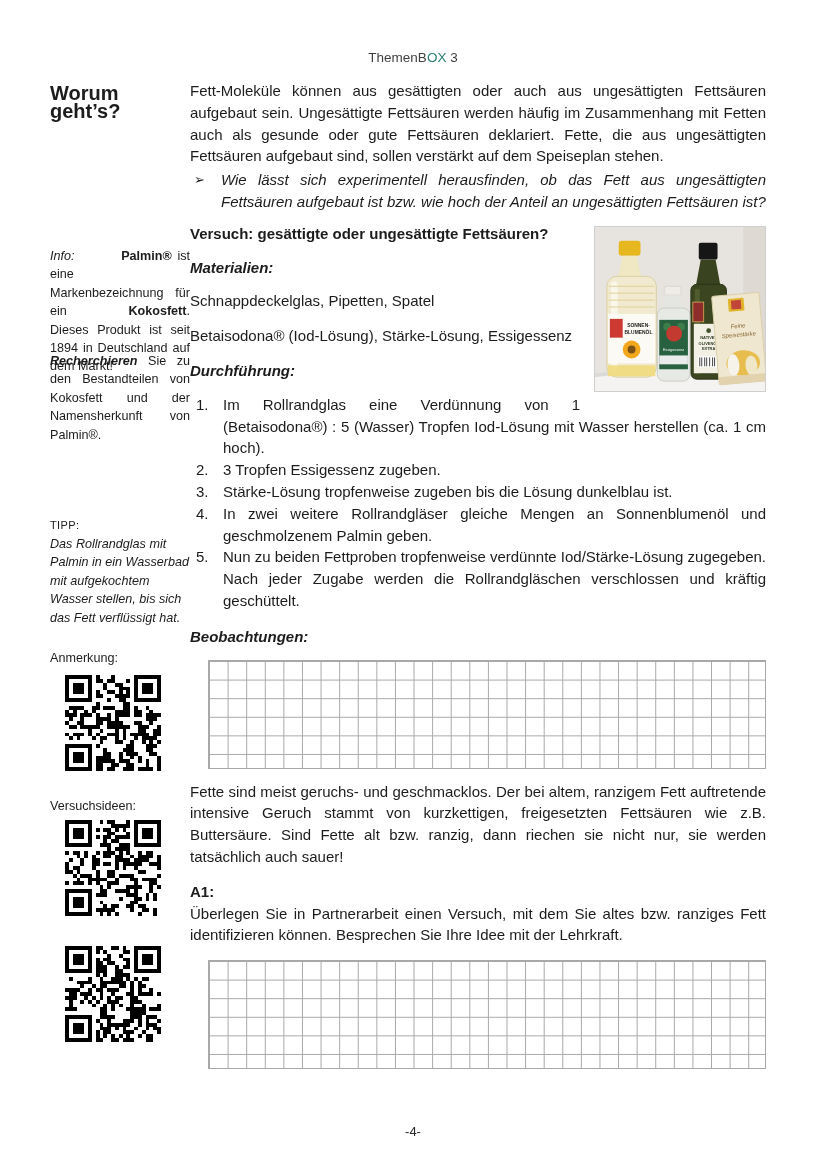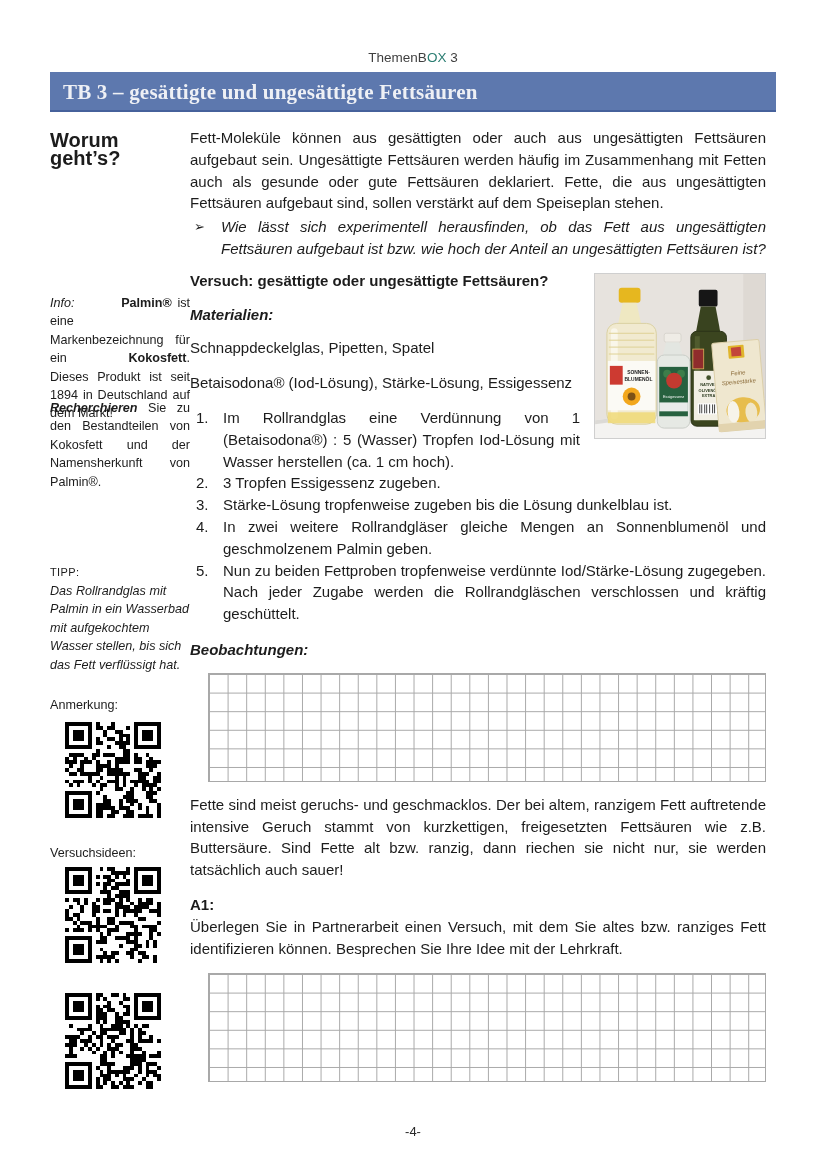--- a/index.html
+++ b/index.html
@@ -52,23 +52,20 @@
 </style>
 </head>
 <body>
 
 <div class="page">
 
   <div class="running-header">
     <span>ThemenB</span><span style="color: rgb(42, 125, 114);">OX</span><span> 3</span>
   </div>
 
-  <div class="title-bar" style="background: rgb(93, 120, 174); box-shadow: rgb(70, 97, 155) 0px -2px 0px inset; color: rgb(238, 240, 245);">
-    <span>TB 3 – gesättigte und ungesättigte Fettsäuren</span>
-  </div>
 
   <div class="content">
 
     <aside class="sidebar">
       <div class="sb sb-heading">Worum geht’s?</div>
 
       <div class="sb sb-info"><span class="it">Info:</span> <span class="bd">Palmin®</span><span> ist eine Markenbezeichnung für ein </span><span class="bd">Kokosfett</span><span>. Dieses Produkt ist seit 1894 in Deutschland auf dem Markt!</span></div>
 
       <div class="sb sb-research"><span class="bi">Recherchieren</span><span> Sie zu den Bestandteilen von Kokosfett und der Namensherkunft von Palmin®.</span></div>
 
@@ -815,20 +812,21 @@
           </g>
         </svg>
       </div>
 
       <div class="h-bold">Versuch: gesättigte oder ungesättigte Fettsäuren?</div>
 
       <div class="h-bi">Materialien:</div>
       <p>Schnappdeckelglas, Pipetten, Spatel</p>
       <p>Betaisodona® (Iod-Lösung), Stärke-Lösung, Essigessenz</p>
 
+      <div class="h-bi">Durchführung:</div>
       <ol class="steps">
         <li>Im Rollrandglas eine Verdünnung von 1 (Betaisodona®) : 5 (Wasser) Tropfen Iod-Lösung mit Wasser herstellen (ca. 1 cm hoch).</li>
         <li>3 Tropfen Essigessenz zugeben.</li>
         <li>Stärke-Lösung tropfenweise zugeben bis die Lösung dunkelblau ist.</li>
         <li>In zwei weitere Rollrandgläser gleiche Mengen an Sonnenblumenöl und geschmolzenem Palmin geben.</li>
         <li>Nun zu beiden Fettproben tropfenweise verdünnte Iod/Stärke-Lösung zugegeben. Nach jeder Zugabe werden die Rollrandgläschen verschlossen und kräftig geschüttelt.</li>
       </ol>
 
       <div class="h-bi">Beobachtungen:</div>
       <div class="grid-box"></div>

